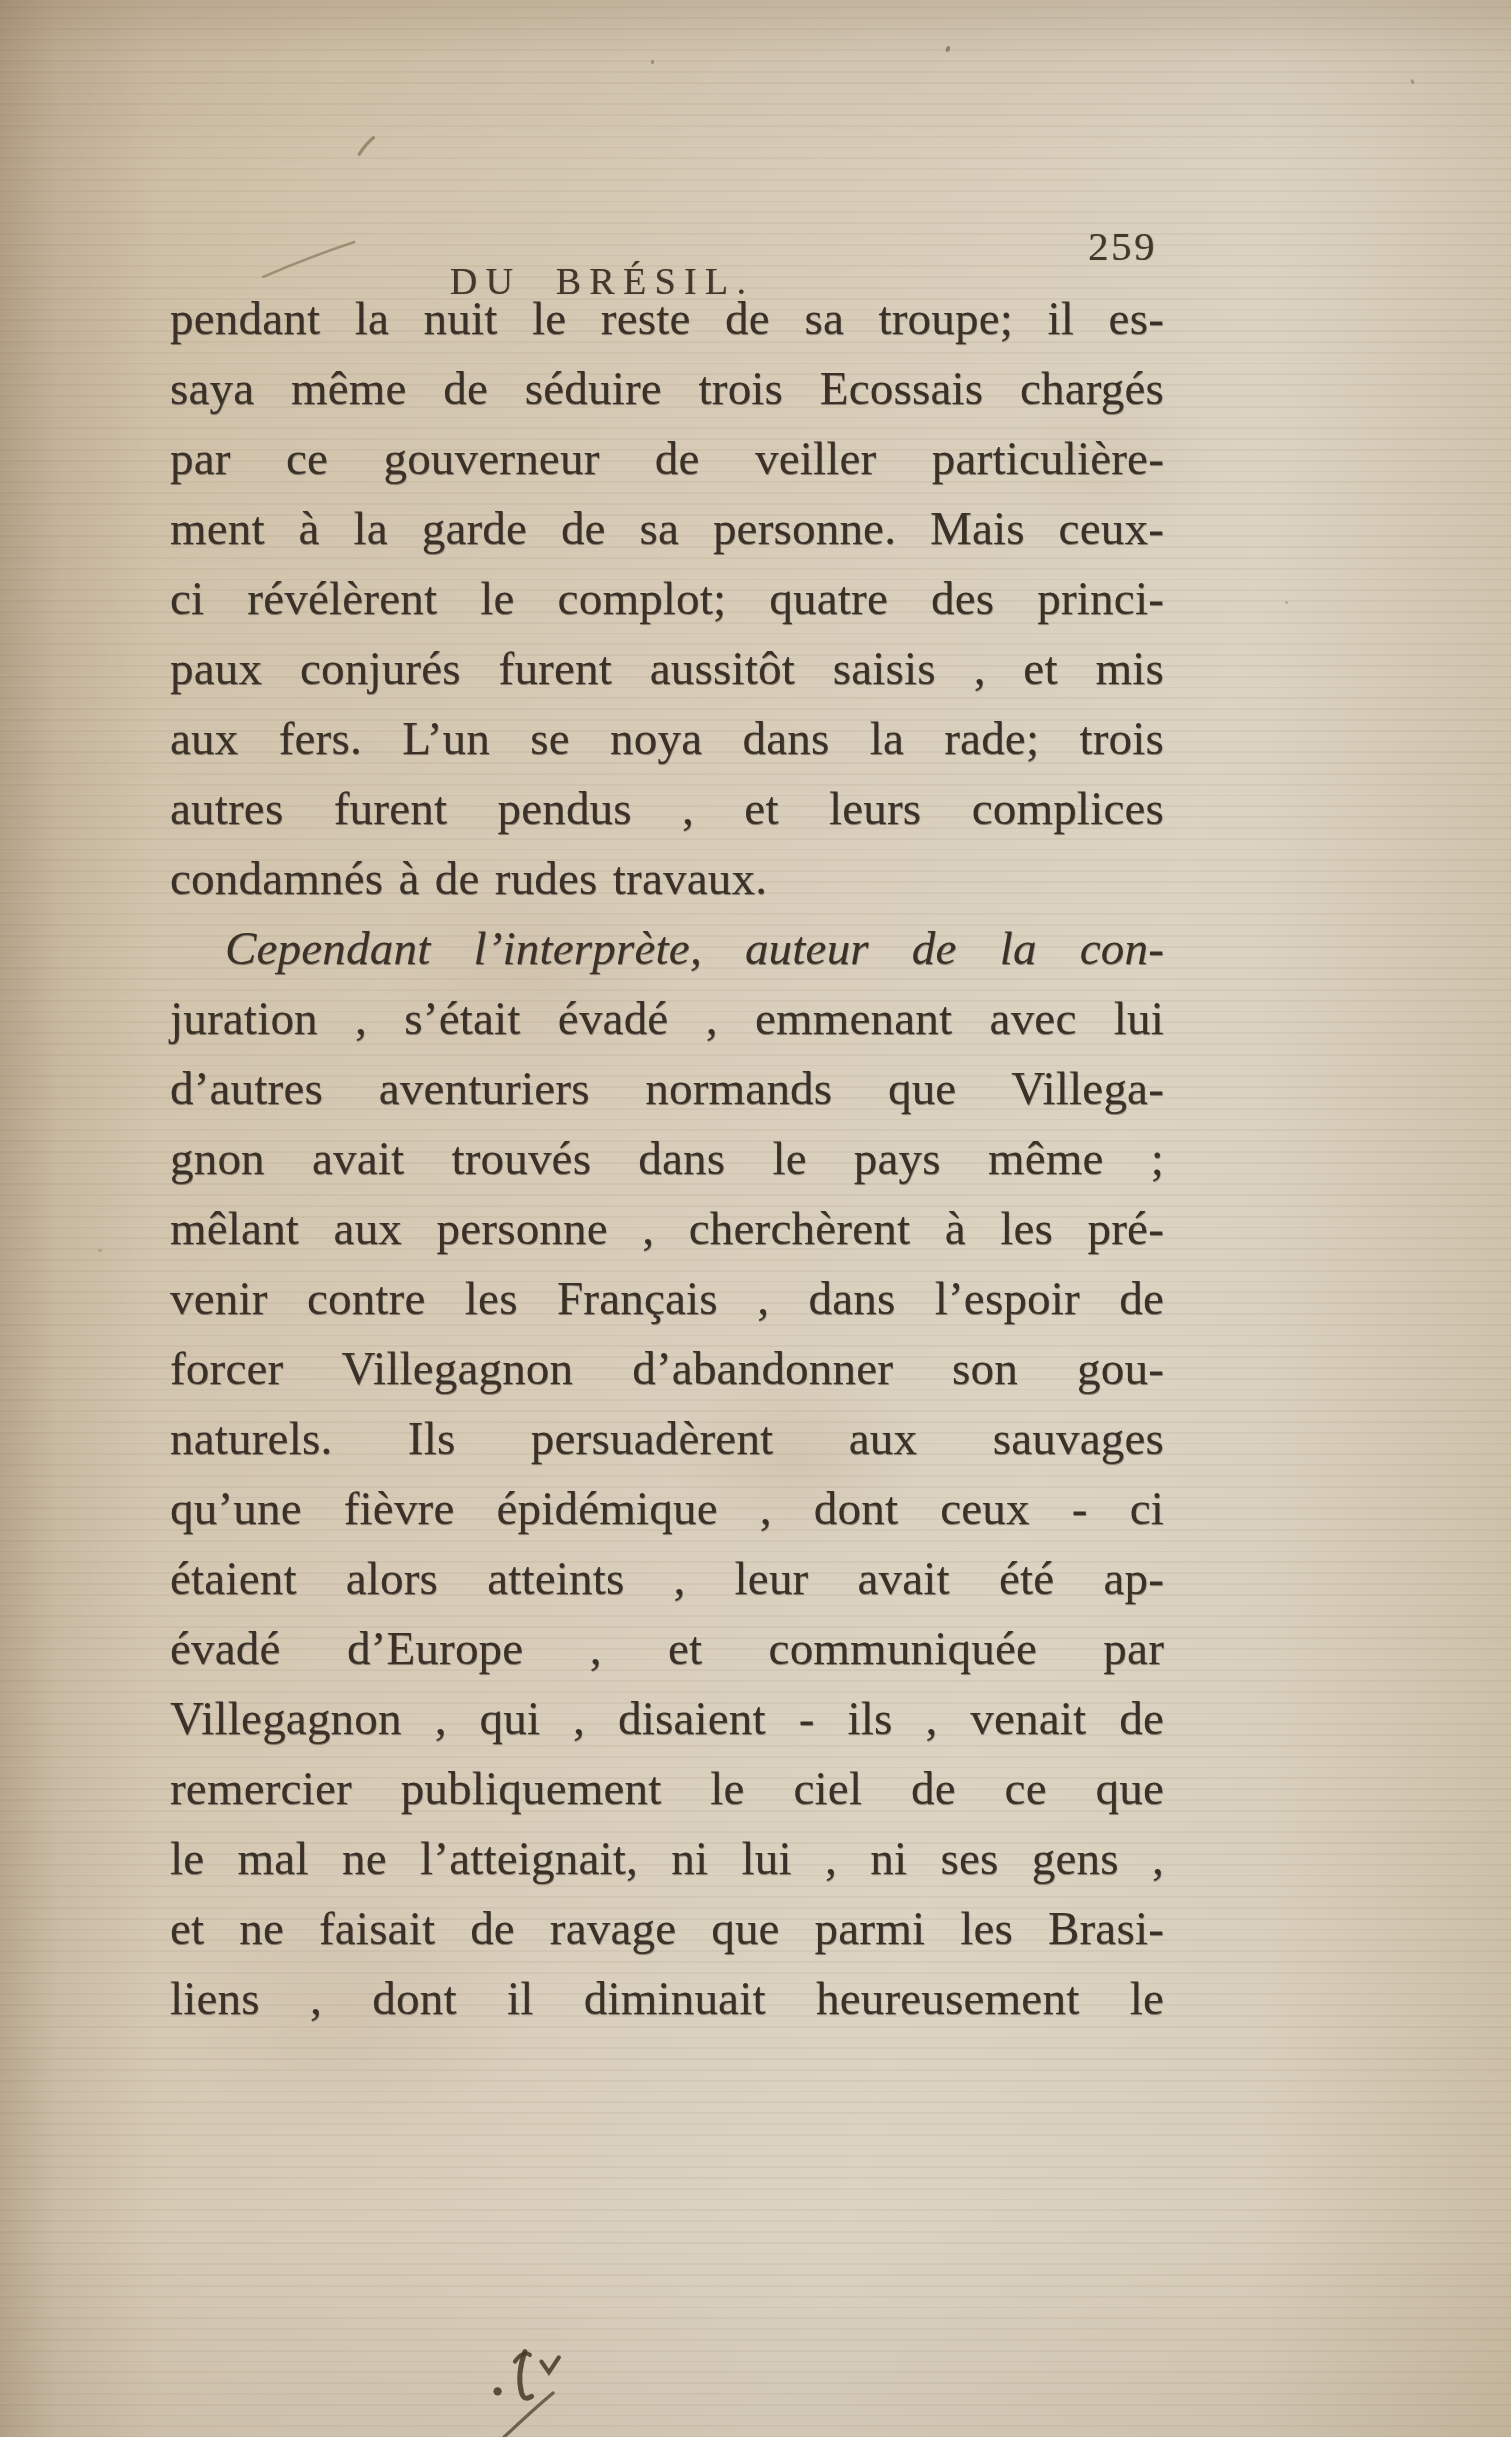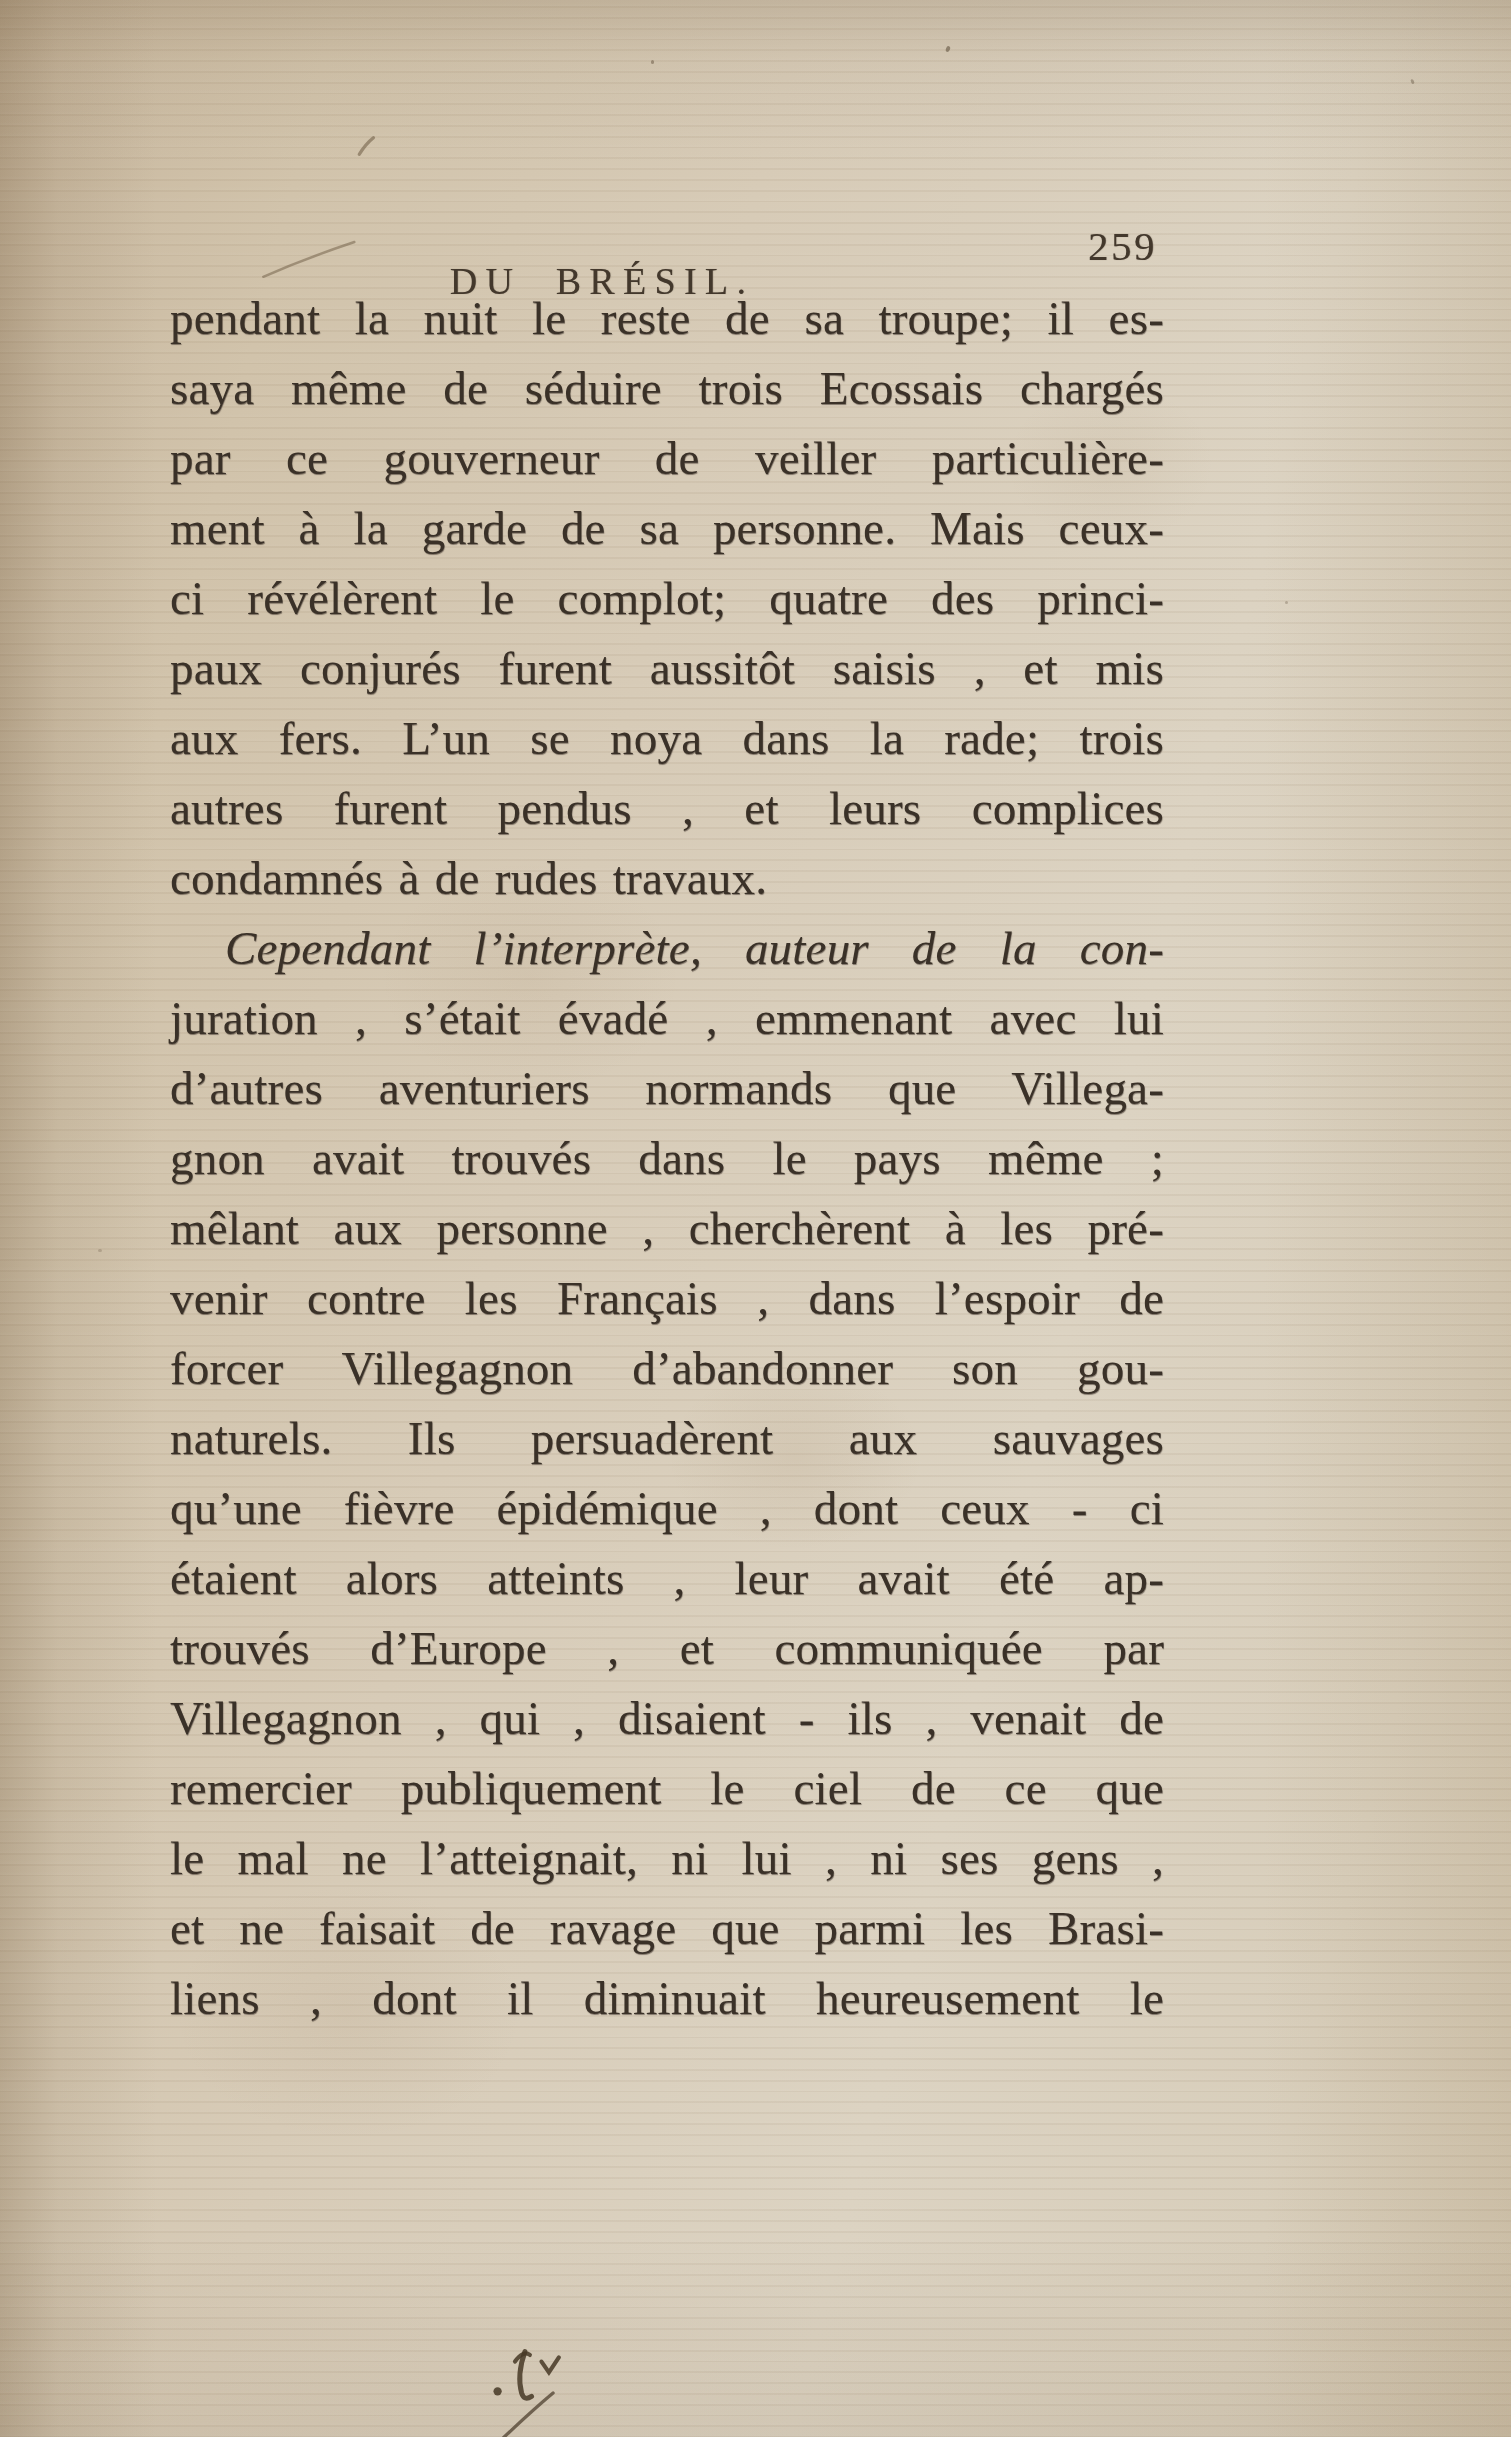--- a/index.html
+++ b/index.html
@@ -85,21 +85,21 @@
       <div class="line indent">Cependant l’interprète, auteur de la con-</div>
       <div class="line">juration , s’était évadé , emmenant avec lui</div>
       <div class="line">d’autres aventuriers normands que Villega-</div>
       <div class="line">gnon avait trouvés dans le pays même ;</div>
       <div class="line">mêlant aux personne , cherchèrent à les pré-</div>
       <div class="line">venir contre les Français , dans l’espoir de</div>
       <div class="line">forcer Villegagnon d’abandonner son gou-</div>
       <div class="line">naturels. Ils persuadèrent aux sauvages</div>
       <div class="line">qu’une fièvre épidémique , dont ceux - ci</div>
       <div class="line">étaient alors atteints , leur avait été ap-</div>
-      <div class="line">trouvés d’Europe , et communiquée par</div>
+      <div class="line">évadé d’Europe , et communiquée par</div>
       <div class="line">Villegagnon , qui , disaient - ils , venait de</div>
       <div class="line">remercier publiquement le ciel de ce que</div>
       <div class="line">le mal ne l’atteignait, ni lui , ni ses gens ,</div>
       <div class="line">et ne faisait de ravage que parmi les Brasi-</div>
       <div class="line">liens , dont il diminuait heureusement le</div>
     </main>
 
   <svg class="marks" width="1511" height="2438" viewBox="0 0 1825 2944">
 
     <path d="M318,334 C350,320 395,303 428,292" stroke="#6b5a42" stroke-width="3" fill="none" opacity="0.5" stroke-linecap="round"></path>

